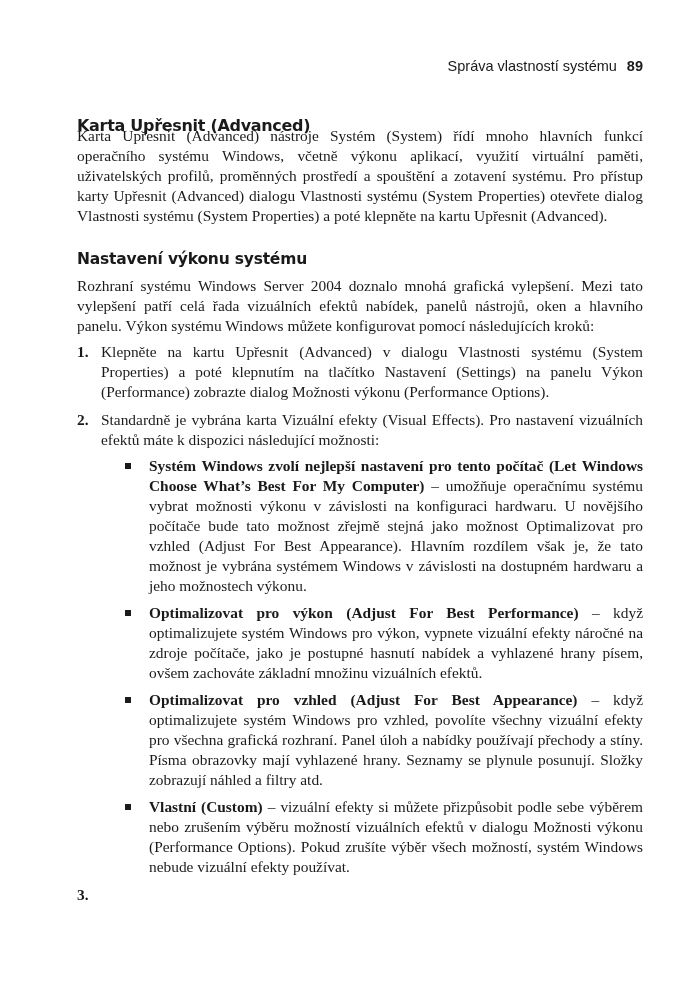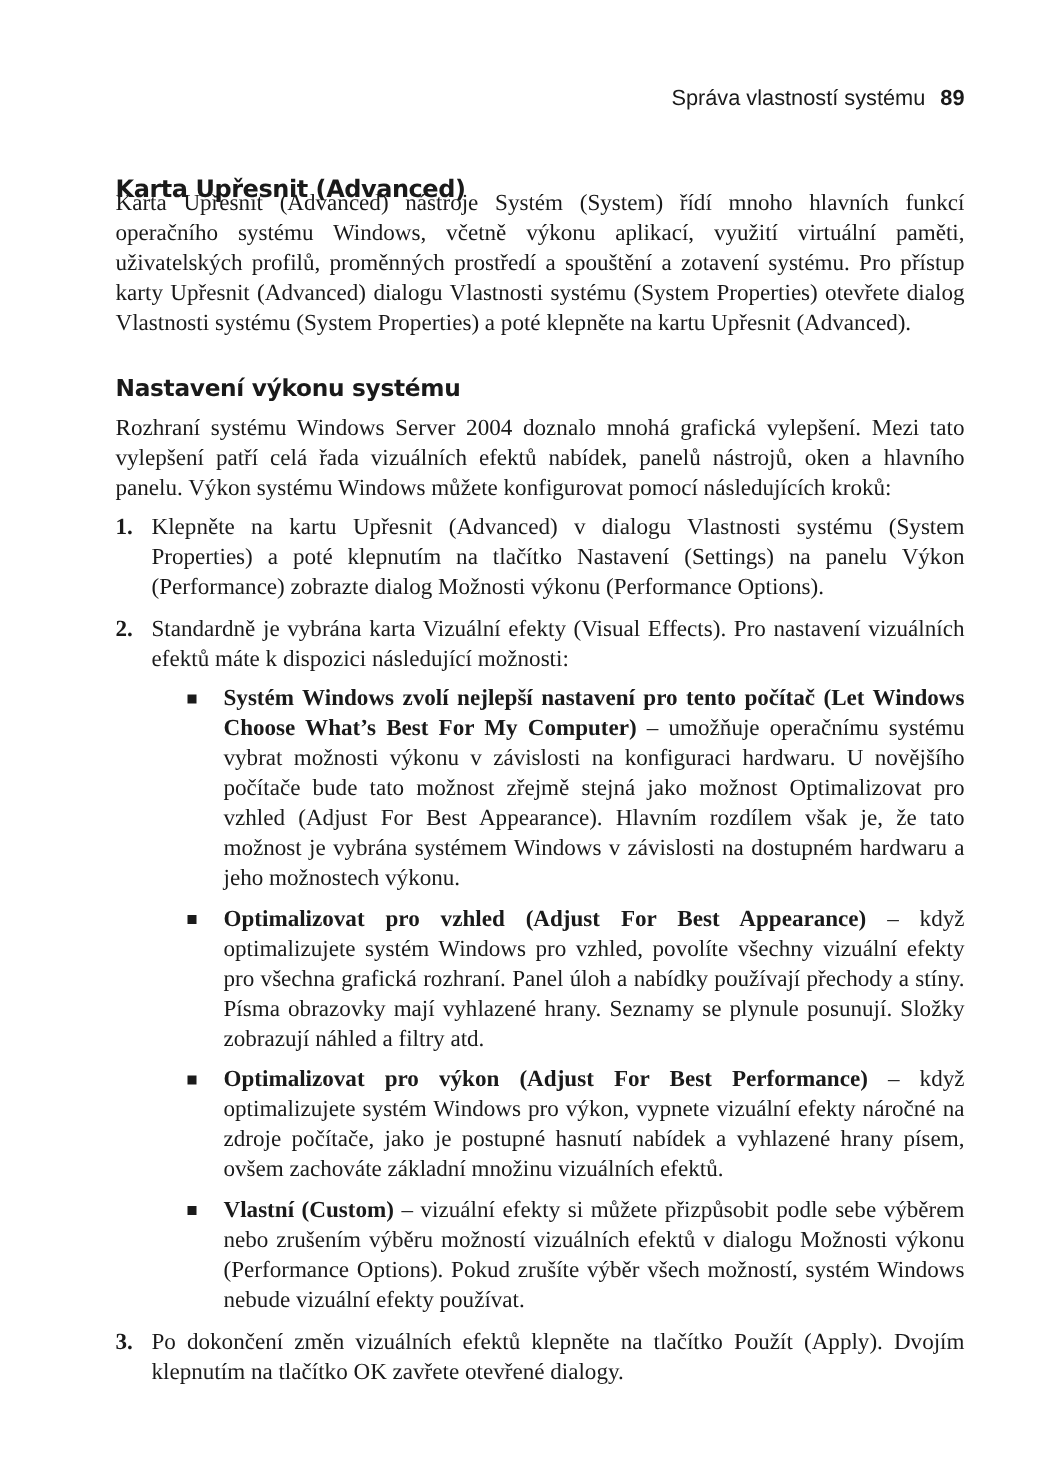--- a/index.html
+++ b/index.html
@@ -45,31 +45,30 @@
       <li>
         <span class="num">2.</span>
         <span>Standardně je vybrána karta Vizuální efekty (Visual Effects). Pro nastavení vizuálních efektů máte k dispozici následující možnosti:</span>
         <ul class="opts">
           <li>
             <span class="bullet"></span>
             <b>Systém Windows zvolí nejlepší nastavení pro tento počítač (Let Windows Choose What’s Best For My Computer)</b><span> – umožňuje operačnímu systému vybrat možnosti výkonu v závislosti na konfiguraci hardwaru. U novějšího počítače bude tato možnost zřejmě stejná jako možnost Optimalizovat pro vzhled (Adjust For Best Appearance). Hlavním rozdílem však je, že tato možnost je vybrána systémem Windows v závislosti na dostupném hardwaru a jeho možnostech výkonu.</span>
           </li>
           <li>
             <span class="bullet"></span>
-            <b>Optimalizovat pro vzhled (Adjust For Best Appearance)</b><span> – když optimalizujete systém Windows pro vzhled, povolíte všechny vizuální efekty pro všechna grafická rozhraní. Panel úloh a nabídky používají přechody a stíny. Písma obrazovky mají vyhlazené hrany. Seznamy se plynule posunují. Složky zobrazují náhled a filtry atd.</span>
+            <b>Optimalizovat pro výkon (Adjust For Best Performance)</b><span> – když optimalizujete systém Windows pro výkon, vypnete vizuální efekty náročné na zdroje počítače, jako je postupné hasnutí nabídek a vyhlazené hrany písem, ovšem zachováte základní množinu vizuálních efektů.</span>
           </li>
           <li>
             <span class="bullet"></span>
-            <b>Optimalizovat pro výkon (Adjust For Best Performance)</b><span> – když optimalizujete systém Windows pro výkon, vypnete vizuální efekty náročné na zdroje počítače, jako je postupné hasnutí nabídek a vyhlazené hrany písem, ovšem zachováte základní množinu vizuálních efektů.</span>
+            <b>Optimalizovat pro vzhled (Adjust For Best Appearance)</b><span> – když optimalizujete systém Windows pro vzhled, povolíte všechny vizuální efekty pro všechna grafická rozhraní. Panel úloh a nabídky používají přechody a stíny. Písma obrazovky mají vyhlazené hrany. Seznamy se plynule posunují. Složky zobrazují náhled a filtry atd.</span>
           </li>
           <li>
             <span class="bullet"></span>
             <b>Vlastní (Custom)</b><span> – vizuální efekty si můžete přizpůsobit podle sebe výběrem nebo zrušením výběru možností vizuálních efektů v dialogu Možnosti výkonu (Performance Options). Pokud zrušíte výběr všech možností, systém Windows nebude vizuální efekty používat.</span>
           </li>
         </ul>
       </li>
       <li>
         <span class="num">3.</span>
-        <span>Po dokončení změn vizuálních efektů klepněte na tlačítko Použít (Apply). Dvojím klepnutím na tlačítko OK zavřete otevřené dialogy.</span>
       </li>
     </ol>
   </div>
 </div>
 
 </body></html>

